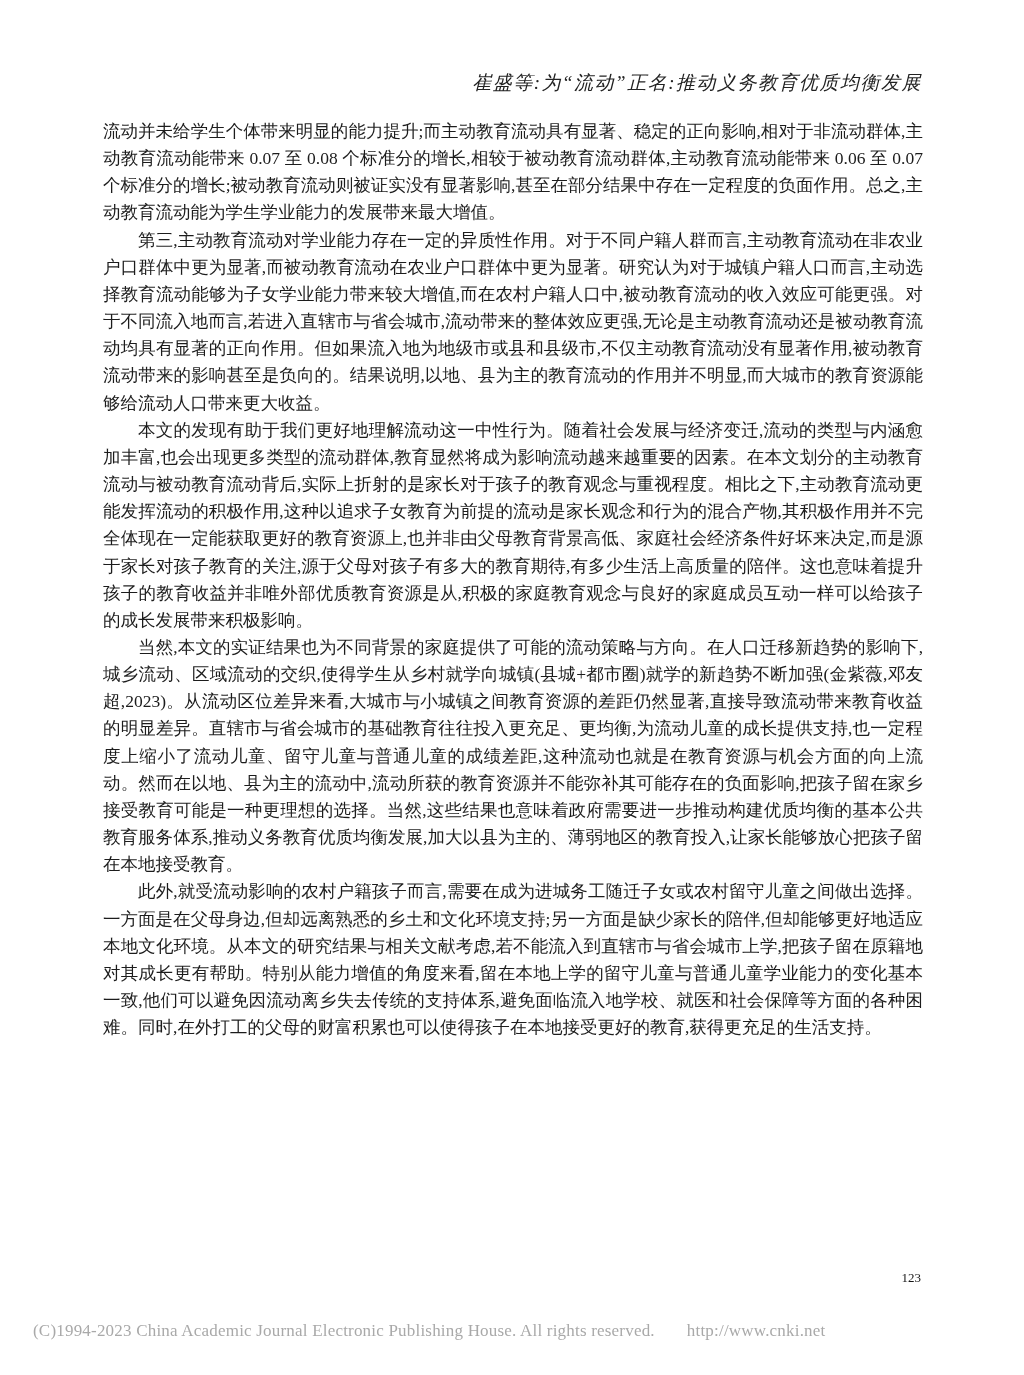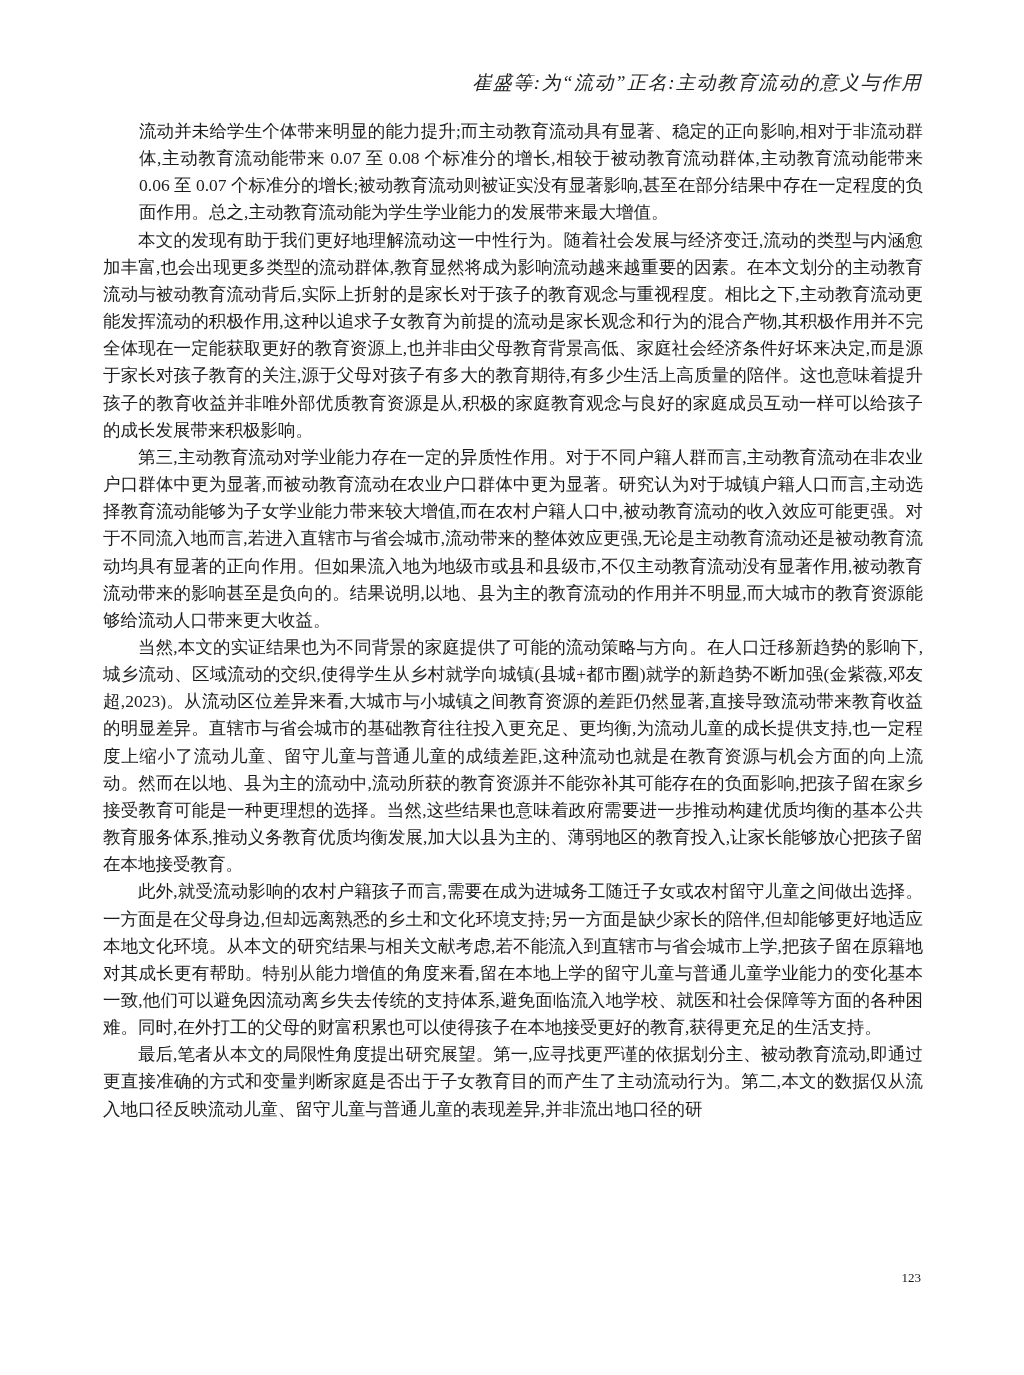--- a/index.html
+++ b/index.html
@@ -32,21 +32,21 @@
     width: 820px;
   }
   .article-body p {
     font-size: 17.5px;
     line-height: 27.15px;
     text-align: justify;
     text-justify: inter-character;
     text-indent: 2em;
     color: #1c1c1c;
   }
-  .article-body p.no-indent { text-indent: 0; margin-left: 36px; }
+  .article-body p.no-indent { text-indent: 0; }
   .page-number {
     position: absolute;
     top: 1270px;
     right: 103px;
     font-size: 13px;
     color: #161616;
   }
   .page-footer {
     position: absolute;
     top: 1321px;
@@ -57,27 +57,29 @@
     letter-spacing: 0.2px;
     white-space: nowrap;
   }
   .page-footer .footer-url { margin-left: 32px; }
 </style>
 </head>
 <body>
 
 <div class="page">
 
-  <div class="running-header">崔盛等:为“流动”正名:主动教育流动的意义与作用</div>
+  <div class="running-header">崔盛等:为“流动”正名:推动义务教育优质均衡发展</div>
 
   <div class="article-body">
     <p class="no-indent">流动并未给学生个体带来明显的能力提升;而主动教育流动具有显著、稳定的正向影响,相对于非流动群体,主动教育流动能带来 0.07 至 0.08 个标准分的增长,相较于被动教育流动群体,主动教育流动能带来 0.06 至 0.07 个标准分的增长;被动教育流动则被证实没有显著影响,甚至在部分结果中存在一定程度的负面作用。总之,主动教育流动能为学生学业能力的发展带来最大增值。</p>
+    <p>第三,主动教育流动对学业能力存在一定的异质性作用。对于不同户籍人群而言,主动教育流动在非农业户口群体中更为显著,而被动教育流动在农业户口群体中更为显著。研究认为对于城镇户籍人口而言,主动选择教育流动能够为子女学业能力带来较大增值,而在农村户籍人口中,被动教育流动的收入效应可能更强。对于不同流入地而言,若进入直辖市与省会城市,流动带来的整体效应更强,无论是主动教育流动还是被动教育流动均具有显著的正向作用。但如果流入地为地级市或县和县级市,不仅主动教育流动没有显著作用,被动教育流动带来的影响甚至是负向的。结果说明,以地、县为主的教育流动的作用并不明显,而大城市的教育资源能够给流动人口带来更大收益。</p>
     <p>本文的发现有助于我们更好地理解流动这一中性行为。随着社会发展与经济变迁,流动的类型与内涵愈加丰富,也会出现更多类型的流动群体,教育显然将成为影响流动越来越重要的因素。在本文划分的主动教育流动与被动教育流动背后,实际上折射的是家长对于孩子的教育观念与重视程度。相比之下,主动教育流动更能发挥流动的积极作用,这种以追求子女教育为前提的流动是家长观念和行为的混合产物,其积极作用并不完全体现在一定能获取更好的教育资源上,也并非由父母教育背景高低、家庭社会经济条件好坏来决定,而是源于家长对孩子教育的关注,源于父母对孩子有多大的教育期待,有多少生活上高质量的陪伴。这也意味着提升孩子的教育收益并非唯外部优质教育资源是从,积极的家庭教育观念与良好的家庭成员互动一样可以给孩子的成长发展带来积极影响。</p>
-    <p>第三,主动教育流动对学业能力存在一定的异质性作用。对于不同户籍人群而言,主动教育流动在非农业户口群体中更为显著,而被动教育流动在农业户口群体中更为显著。研究认为对于城镇户籍人口而言,主动选择教育流动能够为子女学业能力带来较大增值,而在农村户籍人口中,被动教育流动的收入效应可能更强。对于不同流入地而言,若进入直辖市与省会城市,流动带来的整体效应更强,无论是主动教育流动还是被动教育流动均具有显著的正向作用。但如果流入地为地级市或县和县级市,不仅主动教育流动没有显著作用,被动教育流动带来的影响甚至是负向的。结果说明,以地、县为主的教育流动的作用并不明显,而大城市的教育资源能够给流动人口带来更大收益。</p>
     <p>当然,本文的实证结果也为不同背景的家庭提供了可能的流动策略与方向。在人口迁移新趋势的影响下,城乡流动、区域流动的交织,使得学生从乡村就学向城镇(县城+都市圈)就学的新趋势不断加强(金紫薇,邓友超,2023)。从流动区位差异来看,大城市与小城镇之间教育资源的差距仍然显著,直接导致流动带来教育收益的明显差异。直辖市与省会城市的基础教育往往投入更充足、更均衡,为流动儿童的成长提供支持,也一定程度上缩小了流动儿童、留守儿童与普通儿童的成绩差距,这种流动也就是在教育资源与机会方面的向上流动。然而在以地、县为主的流动中,流动所获的教育资源并不能弥补其可能存在的负面影响,把孩子留在家乡接受教育可能是一种更理想的选择。当然,这些结果也意味着政府需要进一步推动构建优质均衡的基本公共教育服务体系,推动义务教育优质均衡发展,加大以县为主的、薄弱地区的教育投入,让家长能够放心把孩子留在本地接受教育。</p>
     <p>此外,就受流动影响的农村户籍孩子而言,需要在成为进城务工随迁子女或农村留守儿童之间做出选择。一方面是在父母身边,但却远离熟悉的乡土和文化环境支持;另一方面是缺少家长的陪伴,但却能够更好地适应本地文化环境。从本文的研究结果与相关文献考虑,若不能流入到直辖市与省会城市上学,把孩子留在原籍地对其成长更有帮助。特别从能力增值的角度来看,留在本地上学的留守儿童与普通儿童学业能力的变化基本一致,他们可以避免因流动离乡失去传统的支持体系,避免面临流入地学校、就医和社会保障等方面的各种困难。同时,在外打工的父母的财富积累也可以使得孩子在本地接受更好的教育,获得更充足的生活支持。</p>
-    <p>最后,笔者从本文的局限性角度提出研究展望。第一,应寻找更严谨的依据划分主、被动教育流动,即通过更直接准确的方式和变量判断家庭是否出于子女教育目的而产生了主动流动行为。第二,本文的数据仅从流入地口径反映流动儿童、留守儿童与普通儿童的表现差异,并非流出地口径的研</p>
   </div>
 
   <div class="page-number">123</div>
 
+  <div class="page-footer">
+    <span>(C)1994-2023 China Academic Journal Electronic Publishing House. All rights reserved.</span><span class="footer-url">http://www.cnki.net</span>
+  </div>
 
 </div>
 
 </body></html>

